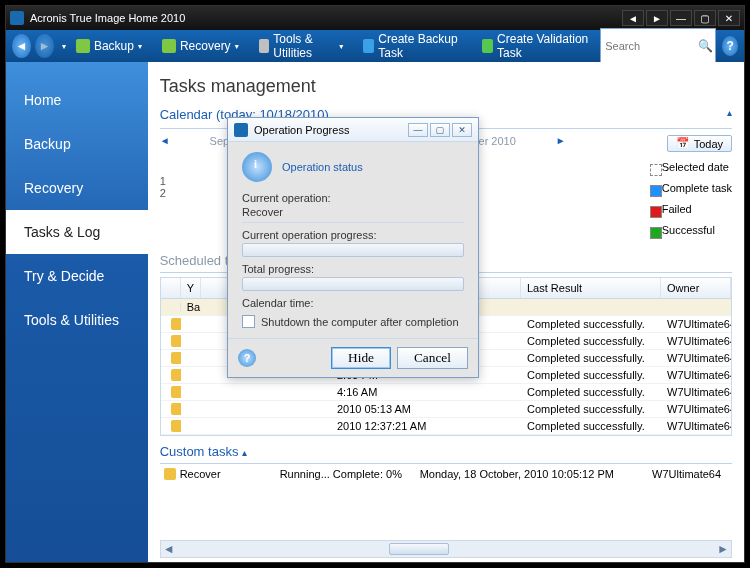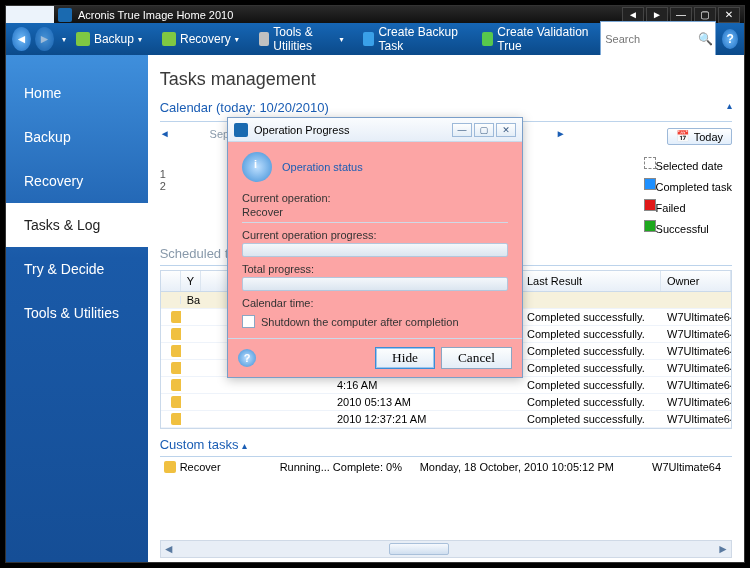--- a/index.html
+++ b/index.html
@@ -1,18 +1,18 @@
 <!DOCTYPE html>
 <html><head>
 <meta charset="utf-8">
 <style>
   * { box-sizing: border-box; margin: 0; padding: 0; font-family: "Segoe UI", Tahoma, sans-serif; }
   body { background: #000; width: 750px; height: 568px; overflow: hidden; font-size: 12px; }
   .window { width: 740px; height: 558px; margin: 5px; background: #ecf3fb; border: 1px solid #333; display: flex; flex-direction: column; }
-  .titlebar { height: 17px; background: linear-gradient(#2a2a2a,#111); color: #fff; display: flex; align-items: center; padding: 0 4px; font-size: 11px; margin-left: 48px; }
+  .titlebar { height: 24px; background: linear-gradient(#2a2a2a,#111); color: #fff; display: flex; align-items: center; padding: 0 4px; font-size: 11px; }
   .titlebar .app-icon { width: 14px; height: 14px; background: #1a6ab0; border-radius: 2px; margin-right: 6px; }
   .titlebar .spacer { flex: 1; }
   .tb-btn { width: 22px; height: 16px; margin-left: 2px; display: flex; align-items: center; justify-content: center; background: #222; color: #fff; font-size: 10px; border: 1px solid #444; }
   .toolbar { height: 32px; background: linear-gradient(#1666b5,#0b4a8a); display: flex; align-items: center; padding: 0 6px; color: #fff; font-size: 12px; }
   .nav-btn { width: 24px; height: 24px; border-radius: 50%; background: radial-gradient(#6fb9f7,#1d6cc0); margin-right: 4px; display:flex;align-items:center;justify-content:center;}
   .tool-item { display: flex; align-items: center; margin: 0 6px; padding: 2px 4px; cursor: pointer; }
   .tool-icon { width: 14px; height: 14px; margin-right: 4px; border-radius: 2px; }
   .drop-arr { margin-left:4px; font-size:8px;}
   .search-box { background:#fff; border:1px solid #7ca8d6; height:36px; width:118px; margin-left:auto; display:flex; align-items:center;}
   .search-box input { border:none; outline:none; width:96px; padding:0 4px; font-size:11px;}
@@ -23,37 +23,37 @@
   .side-item { color:#fff; padding:14px 18px; font-size:14px; cursor:pointer; }
   .side-item.active { background:#fff; color:#222; }
   .main { flex:1; background:#fff; padding:8px 12px 0 12px; position:relative; display:flex; flex-direction:column; }
   .page-title { font-size:18px; color:#3a3a3a; margin: 6px 0 10px 0; }
   .cal-line { color:#1a5db4; font-size:13px; border-bottom:1px solid #bcd3eb; padding-bottom:6px; display:flex; justify-content:space-between;}
   .collapse-caret{ color:#1a5db4; font-size:10px;}
   .cal-row { display:flex; align-items:flex-start; gap:40px; margin-top:6px; font-size:11px; }
   .month-label{ color:#1a5db4; }
   .today-btn { border:1px solid #9db9d9; padding:1px 8px; background:linear-gradient(#fff,#e2eefb); border-radius:2px; display:flex;align-items:center;gap:4px;}
   .legend { font-size:11px; margin-top:6px;}
-  .legend div { display:flex; align-items:flex-end; margin:3px 0;}
+  .legend div { display:flex; align-items:flex-start; margin:3px 0;}
   .lg-sw { width:12px;height:12px; margin-right:6px; border:1px solid #888;}
   .section-head { color:#1a5db4; font-size:13px; border-bottom:1px solid #bcd3eb; margin-top:8px; padding-bottom:4px;}
   .grid { border:1px solid #cad9ea; margin-top:4px; font-size:11px;}
   .grid-header { display:flex; background:linear-gradient(#fdfefe,#e8eff8); border-bottom:1px solid #cad9ea;}
   .gh { padding:4px 6px; border-right:1px solid #dbe5f0;}
   .gh1{flex:0 0 20px;} .gh2{flex:1 1 120px;} .gh3{flex:0 0 130px;} .gh4{flex:0 0 190px;} .gh5{flex:0 0 140px;} .gh6{flex:0 0 70px;}
   .grid-row { display:flex; border-bottom:1px solid #eef3fa; align-items:center;}
   .gc { padding:2px 6px; overflow:hidden; white-space:nowrap;}
   .lock-ic { width:12px;height:12px; background:#f0c040; border-radius:2px; margin:0 4px;}
   .custom-row { display:flex; font-size:11px; padding:4px 0; align-items:center;}
   .hscroll { height:18px; background:#e8eef6; border:1px solid #cfd9e6; margin:4px 0 4px 0; position:relative;}
   .hscroll .thumb{ position:absolute; left:40%; top:2px; height:12px; width:60px; background:linear-gradient(#f6f9fd,#d0dff0); border:1px solid #a9c0da; border-radius:2px;}
   .hscroll .arr{position:absolute;top:0;width:16px;height:16px;display:flex;align-items:center;justify-content:center;color:#5a7aa0;}
   .hscroll .arr.l{left:0;} .hscroll .arr.r{right:0;}
   
-  .dialog { position:absolute; left:227px; top:117px; width:296px; background:#fca5a5; border:1px solid #7a9ec8; box-shadow:0 2px 10px rgba(0,0,0,.25); z-index:5;}
+  .dialog { position:absolute; left:227px; top:117px; width:252px; background:#e5e5e5; border:1px solid #7a9ec8; box-shadow:0 2px 10px rgba(0,0,0,.25); z-index:5;}
   .dlg-title { height:24px; background:linear-gradient(#fafcfe,#e6eef8); display:flex; align-items:center; padding:0 6px; font-size:11px; border-bottom:1px solid #cad9ea;}
   .dlg-title .ico{ width:14px;height:14px;background:#1a6ab0;border-radius:2px;margin-right:6px;}
   .dlg-title .sp{flex:1;}
   .win-btn{ width:20px;height:14px;border:1px solid #9db9d9;margin-left:2px;background:linear-gradient(#fdfefe,#e3edf7); font-size:9px; display:flex;align-items:center;justify-content:center;color:#3a5a80;}
   .dlg-body{ padding:10px 14px 6px 14px; font-size:11px; color:#333;}
   .dlg-head{ display:flex; align-items:center; margin-bottom:10px;}
   .dlg-head .big-ic{ width:30px;height:30px;border-radius:50%;background:radial-gradient(#bfe0ff,#3b8dd6); margin-right:10px; position:relative;}
   .dlg-head .big-ic::after{content:"i"; color:#fff; font-weight:bold; position:absolute; left:12px; top:6px;}
   .dlg-head h3{ color:#1a5db4; font-size:11px; font-weight:normal;}
   .lbl{ margin-top:6px;}
@@ -102,21 +102,21 @@
         <div class="tool-icon" style="background:#c0c0c0"></div>
         <span>Tools &amp; Utilities</span>
         <span class="drop-arr">▾</span>
       </div>
     <div class="tool-item">
         <div class="tool-icon" style="background:#3aa0e8"></div>
         <span>Create Backup Task</span>
       </div>
     <div class="tool-item">
         <div class="tool-icon" style="background:#57c84d"></div>
-        <span>Create Validation True</span>
+        <span>Create Validation Task</span>
       </div>
     <div class="search-box">
       <input placeholder="Search" style="">
       <div class="search-go">🔍</div>
     </div>
     <div class="qmark">?</div>
   </div>
 
   <div class="content">
     <div class="sidebar">
@@ -124,42 +124,42 @@
       <div class="side-item">Backup</div>
       <div class="side-item">Recovery</div>
       <div class="side-item active">Tasks &amp; Log</div>
       <div class="side-item">Try &amp; Decide</div>
       <div class="side-item">Tools &amp; Utilities</div>
     </div>
 
     <div class="main">
       <div class="page-title">Tasks management</div>
       <div class="cal-line">
-        <span>Calendar (today: 10/20/2010)</span>
+        <span>Calendar (today: 10/18/2010)</span>
         <span class="collapse-caret">▴</span>
       </div>
       <div class="cal-row">
         <span class="arrow-nav">◄</span>
         <span class="month-label blur-text">September 2010</span>
         <span class="month-label blur-text">October 2010</span>
         <span class="month-label blur-text">November 2010</span>
         <span class="arrow-nav">►</span>
         <div style="margin-left:auto; display:flex; flex-direction:column; align-items:flex-end;">
            <div class="today-btn">
               <span>📅</span>
               <span>Today</span>
             </div>
            <div class="legend">
              <div>
                 <div class="lg-sw" style="background:#fff; border:1px dashed #888"></div>
                 <span>Selected date</span>
               </div>
              <div>
                 <div class="lg-sw" style="background:#1e90ff"></div>
-                <span>Completed task</span>
+                <span>Complete task</span>
               </div>
              <div>
                 <div class="lg-sw" style="background:#e01818"></div>
                 <span>Failed</span>
               </div>
              <div>
                 <div class="lg-sw" style="background:#1ea81e"></div>
                 <span>Successful</span>
               </div>
            </div>

